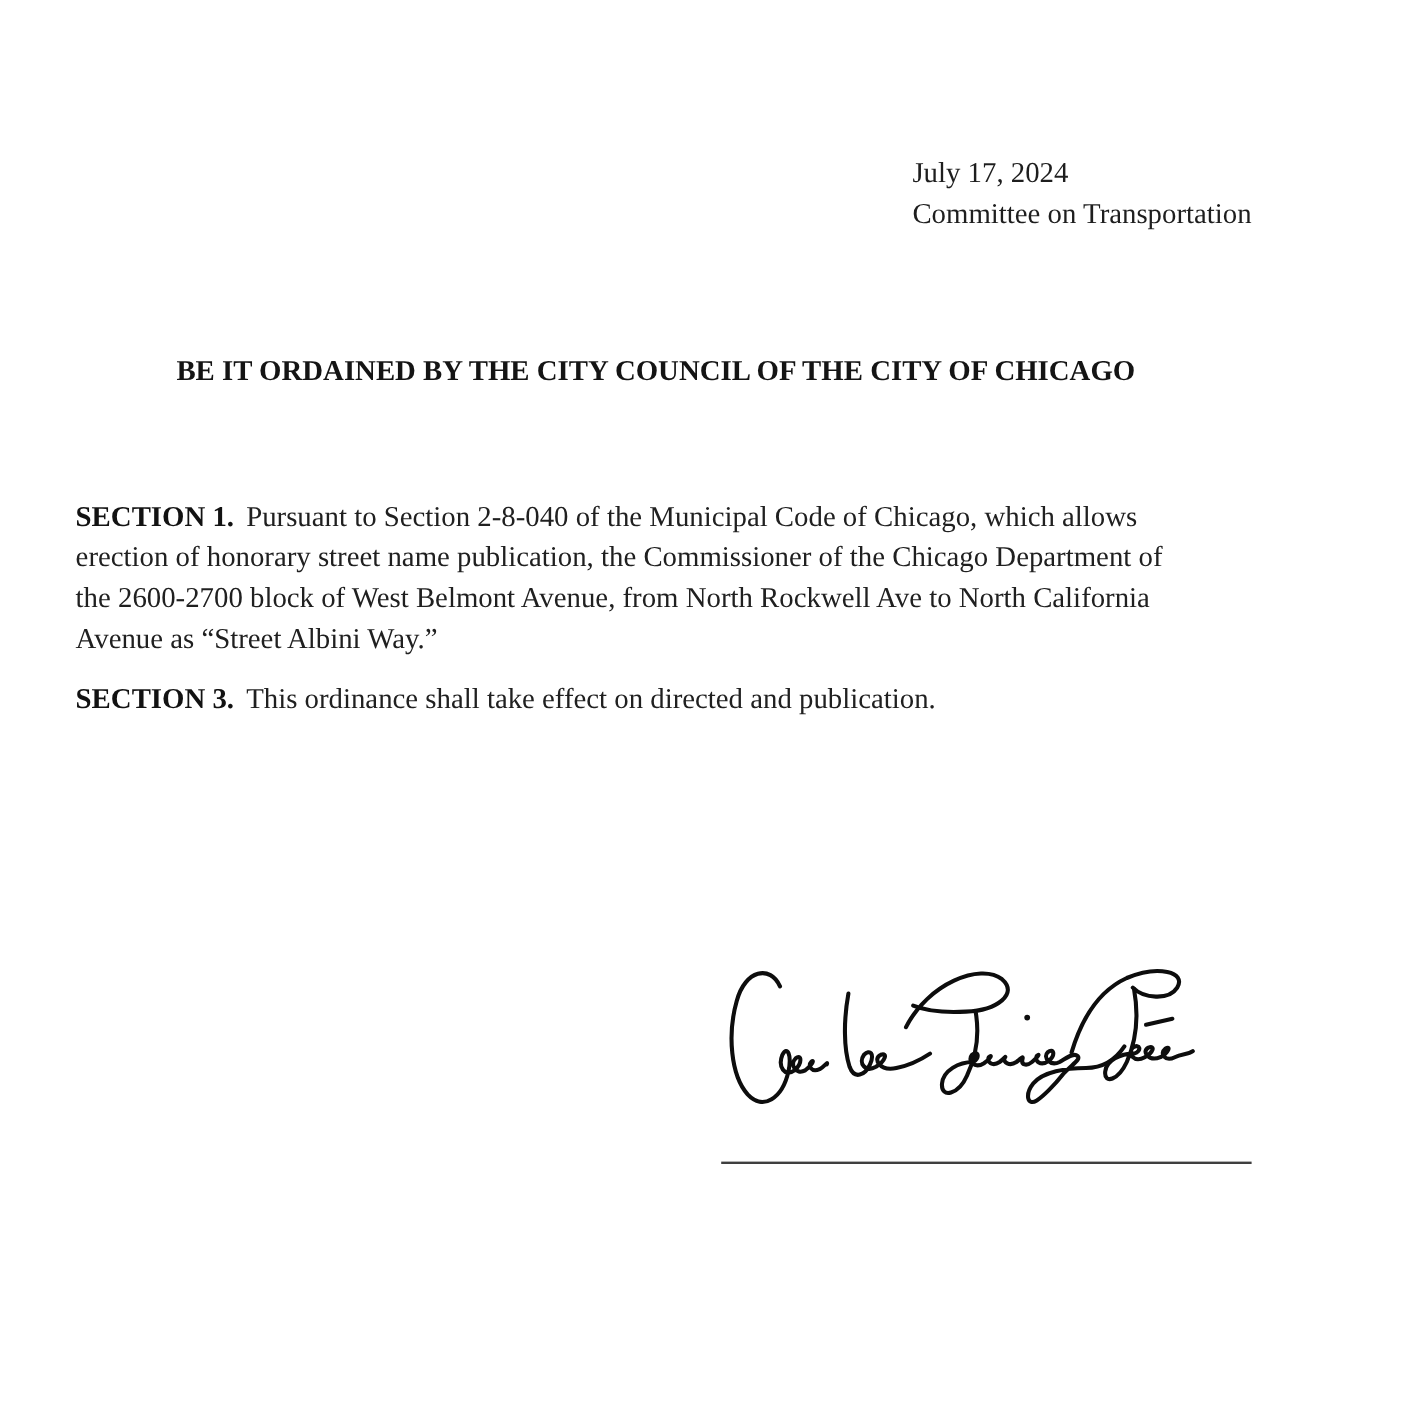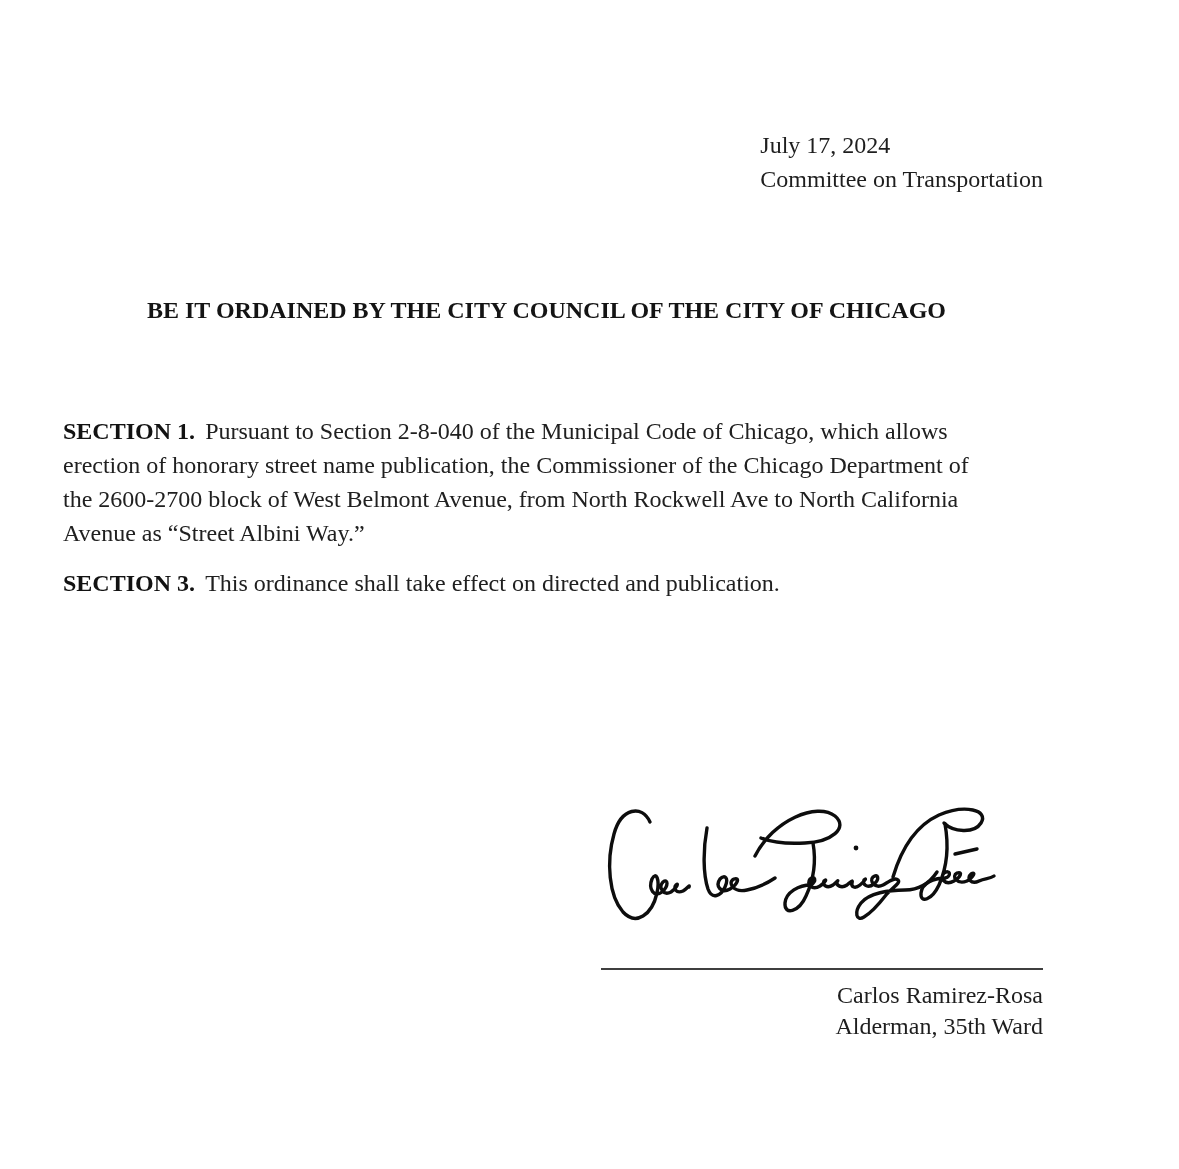--- a/index.html
+++ b/index.html
@@ -163,18 +163,14 @@
 
     <path d="M 290 79 C 298 52, 312 28, 336 17 C 362 6, 386 12, 378 25 C 371 36, 350 34, 341 25"></path>
     <path d="M 342 26 C 346 48, 344 69, 336 87 C 329 102, 317 106, 318 95 C 319 85, 331 80, 342 80
              C 349 78, 347 71, 341 75 C 336 80, 342 88, 351 83 C 358 79, 360 73, 354 75
              C 348 78, 354 87, 364 83 C 371 79, 373 73, 368 76 C 363 80, 368 87, 376 83
              C 382 80, 387 81, 391 78"></path>
   </svg>
 
   <div class="signature-rule"></div>
 
-  <div class="signatory-block">
-    <div>Carlos Ramirez-Rosa</div>
-    <div>Alderman, 35th Ward</div>
-  </div>
 
 </div>
 
 </body></html>

